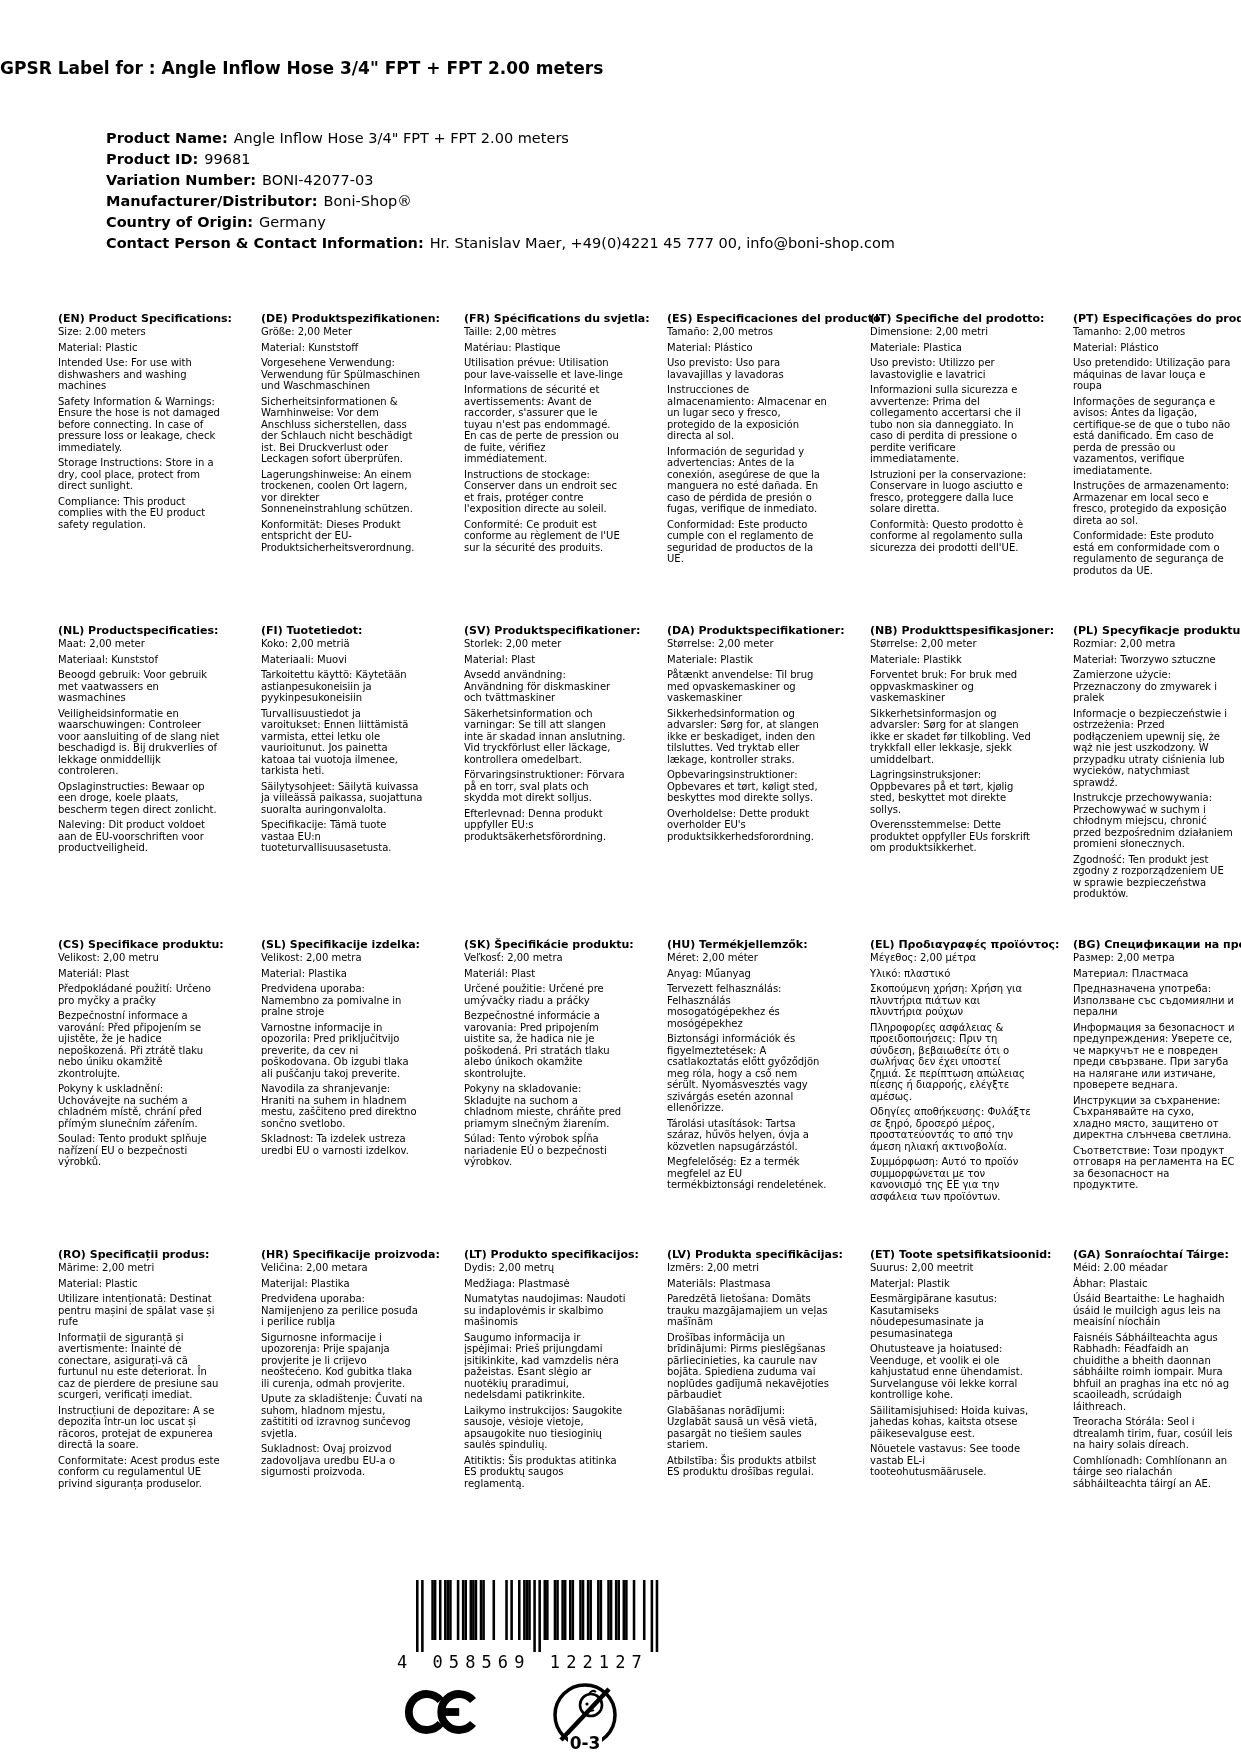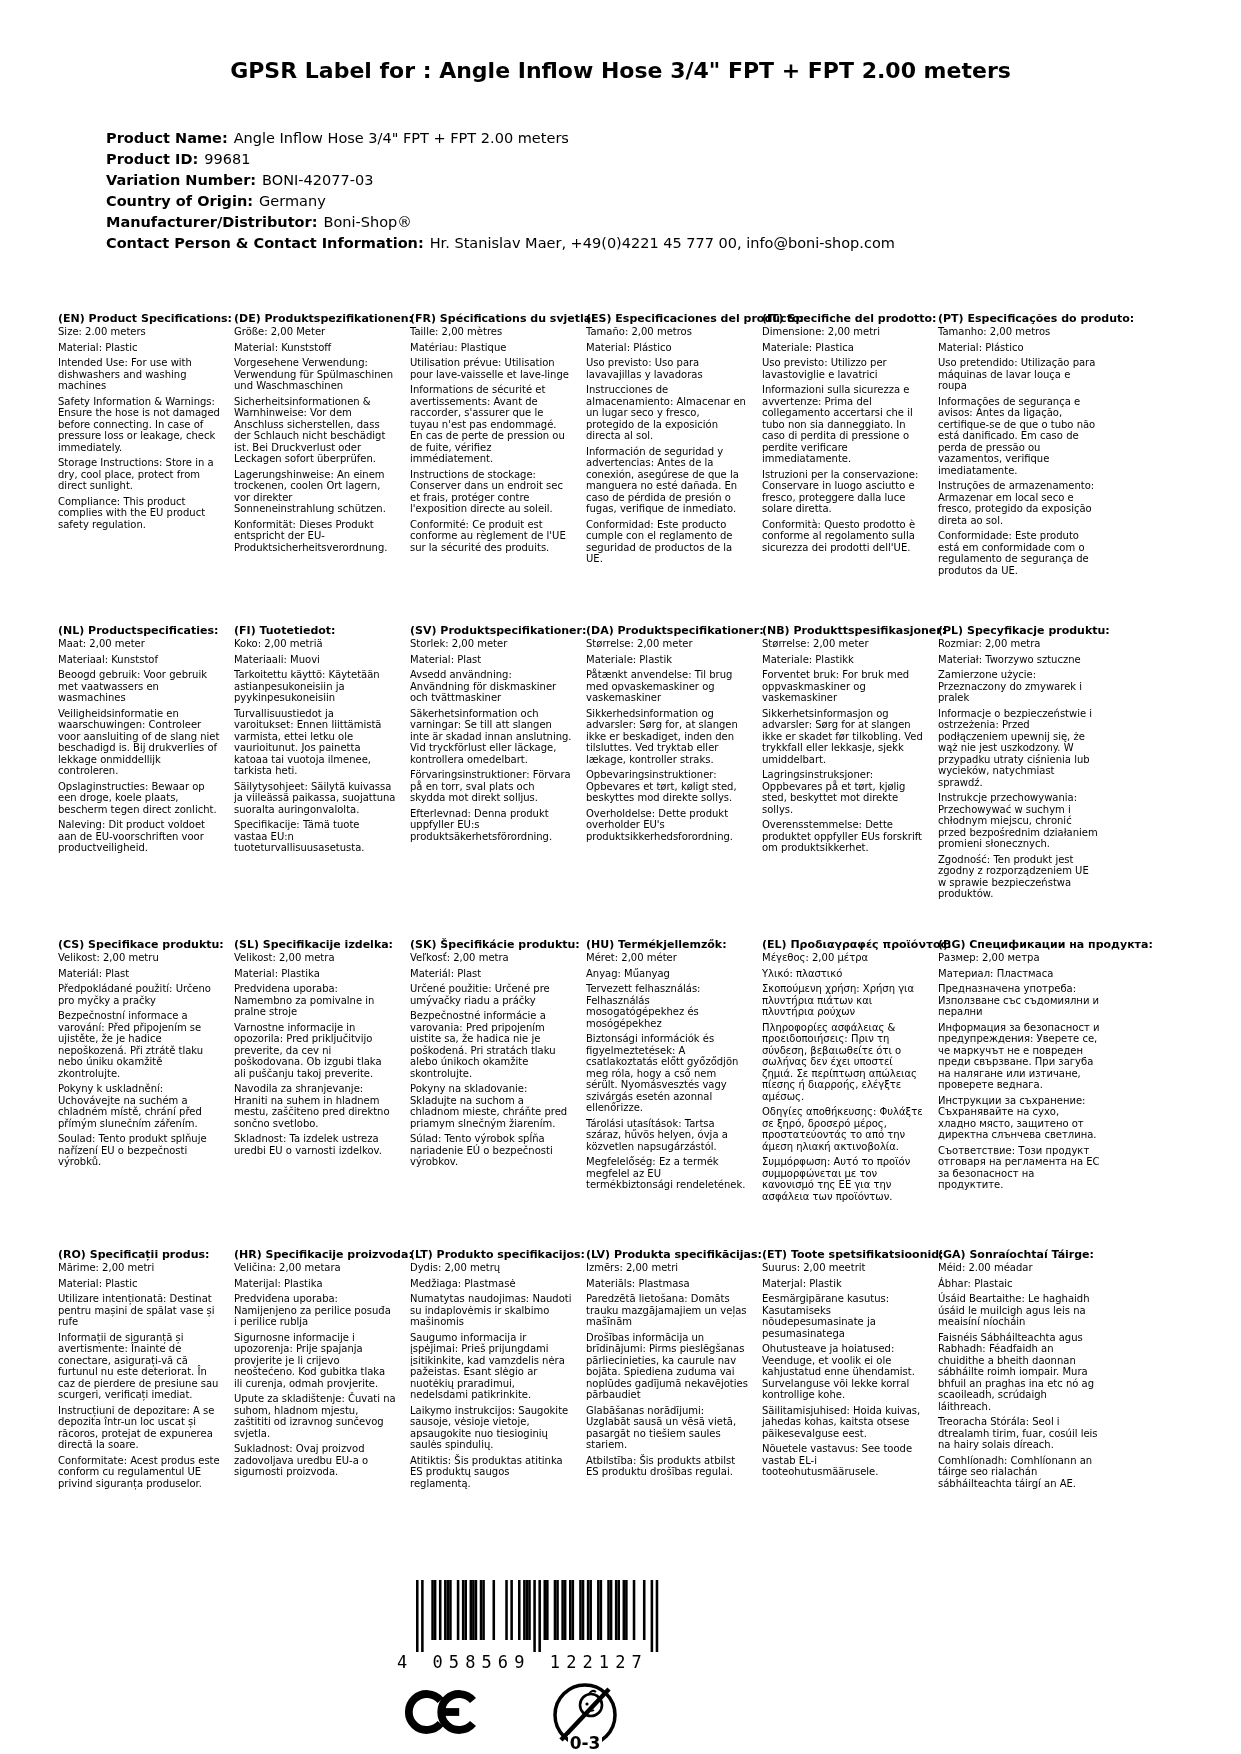--- a/index.html
+++ b/index.html
@@ -1,24 +1,24 @@
 <!DOCTYPE html>
 <html><head>
 <meta charset="utf-8">
 <style>
   html,body{margin:0;padding:0;background:#fff;}
   .page{position:relative;width:1241px;height:1754px;background:#ffffff;color:#000;
         font-family:"DejaVu Sans",sans-serif;overflow:hidden;}
-  .title{position:absolute;top:58px;left:0;width:100%;text-align:center;
-         font-size:22px;font-weight:bold;letter-spacing:0px;}
+  .title{position:absolute;top:58px;left:0;width:100%;text-align:left;
+         font-size:17px;font-weight:bold;letter-spacing:0px;}
   .pinfo{position:absolute;left:58px;top:128px;font-size:14.5px;line-height:21px;margin-left:48px;}
   .pinfo .row span.lbl{font-weight:bold;}
   .pinfo .row span.val{margin-left:6px;}
   .spec-grid{position:absolute;left:58px;top:313px;display:grid;
-             grid-template-columns:repeat(6,162px);column-gap:14px;
+             grid-template-columns:repeat(6,162px);column-gap:41px;
              grid-template-rows:312px 314px 310px auto;}
   .spec-block{overflow:visible;}
   .spec-h{font-weight:bold;font-size:11px;line-height:12px;white-space:nowrap;margin:0 0 1px 0;}
   .spec-p{font-size:10px;line-height:11.5px;margin:0 0 4px 0;}
   .footer-abs{position:absolute;}
   svg text{font-family:"DejaVu Sans Mono","DejaVu Sans",monospace;}
 </style>
 </head>
 <body>
 
@@ -30,24 +30,24 @@
     <div class="row">
       <span class="lbl">Product Name:</span><span class="val">Angle Inflow Hose 3/4" FPT + FPT 2.00 meters</span>
     </div>
     <div class="row">
       <span class="lbl">Product ID:</span><span class="val">99681</span>
     </div>
     <div class="row">
       <span class="lbl">Variation Number:</span><span class="val">BONI-42077-03</span>
     </div>
     <div class="row">
+      <span class="lbl">Manufacturer/Distributor:</span><span class="val">Boni-Shop®</span>
+    </div>
+    <div class="row">
       <span class="lbl">Country of Origin:</span><span class="val">Germany</span>
-    </div>
-    <div class="row">
-      <span class="lbl">Manufacturer/Distributor:</span><span class="val">Boni-Shop®</span>
     </div>
     <div class="row">
       <span class="lbl">Contact Person &amp; Contact Information:</span><span class="val">Hr. Stanislav Maer, +49(0)4221 45 777 00, info@boni-shop.com</span>
     </div>
   </div>
 
   <div class="spec-grid" id="spec-grid">
       <div class="spec-block">
         <div class="spec-h">(EN) Product Specifications:</div>
         <p class="spec-p">Size: 2.00 meters</p>

